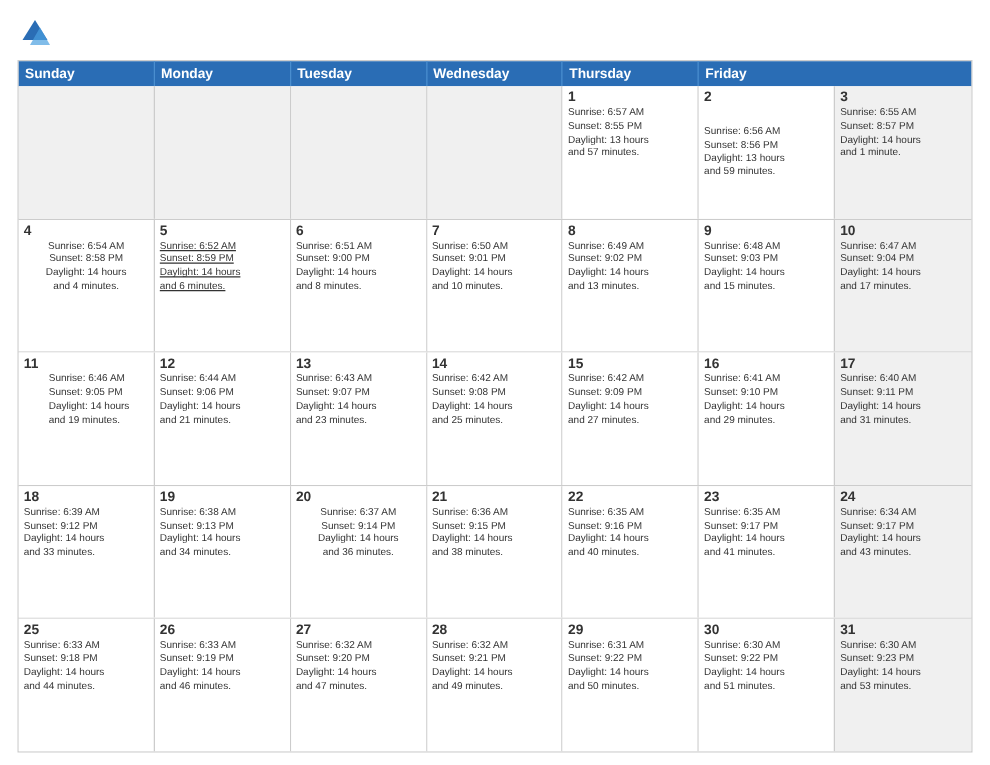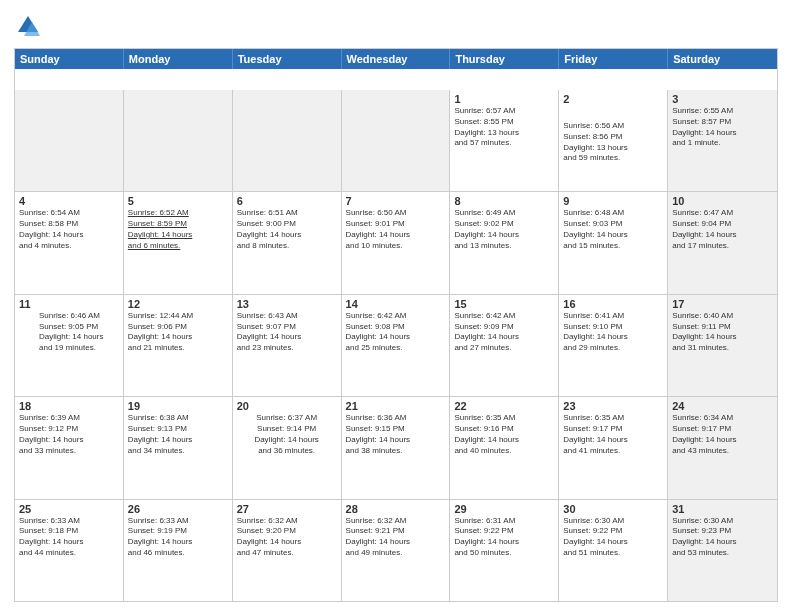--- a/index.html
+++ b/index.html
@@ -59,21 +59,20 @@
     }
     .subtitle {
       font-size: 14px;
       color: #555;
     }
     .calendar {
       flex: 1;
       display: flex;
       flex-direction: column;
       border: 1px solid #ccc;
-      gap: 21px;
     }
     .cal-header {
       display: grid;
       grid-template-columns: repeat(7, 1fr);
       background: #2a6db5;
     }
     .cal-header-cell {
       color: #fff;
       font-size: 11px;
       font-weight: bold;
@@ -140,21 +139,20 @@
   </div>
 
   <div class="calendar">
     <div class="cal-header">
     <div class="cal-header-cell">Sunday</div>
         <div class="cal-header-cell">Monday</div>
         <div class="cal-header-cell">Tuesday</div>
         <div class="cal-header-cell">Wednesday</div>
         <div class="cal-header-cell">Thursday</div>
         <div class="cal-header-cell">Friday</div>
-        <div class="cal-header-cell">Saturday</div>
       </div>
     <div class="cal-body">
     <div class="cal-row">
           <div class="cal-cell shaded empty"></div>
           <div class="cal-cell shaded empty"></div>
           <div class="cal-cell shaded empty"></div>
           <div class="cal-cell shaded empty"></div>
           <div class="cal-cell">
             <div class="day-num">1</div>
             <div class="cell-text" style="white-space: pre-line;">Sunrise: 6:57 AM
@@ -173,21 +171,21 @@
             <div class="day-num">3</div>
             <div class="cell-text" style="white-space: pre-line;">Sunrise: 6:55 AM
 Sunset: 8:57 PM
 Daylight: 14 hours
 and 1 minute.</div>
           </div>
         </div>
         <div class="cal-row">
           <div class="cal-cell">
             <div class="day-num">4</div>
-            <div class="cell-text" style="white-space: pre-line;">Sunrise: 6:54 AM
+            <div class="cell-text" style="white-space: pre-line; text-align: center;">Sunrise: 6:54 AM
 Sunset: 8:58 PM
 Daylight: 14 hours
 and 4 minutes.</div>
           </div>
           <div class="cal-cell">
             <div class="day-num">5</div>
             <div class="cell-text" style="white-space: pre-line; text-decoration: underline;">Sunrise: 6:52 AM
 Sunset: 8:59 PM
 Daylight: 14 hours
 and 6 minutes.</div>
@@ -231,21 +229,21 @@
         <div class="cal-row">
           <div class="cal-cell">
             <div class="day-num">11</div>
             <div class="cell-text" style="white-space: pre-line; margin-left: 20px;">Sunrise: 6:46 AM
 Sunset: 9:05 PM
 Daylight: 14 hours
 and 19 minutes.</div>
           </div>
           <div class="cal-cell">
             <div class="day-num">12</div>
-            <div class="cell-text" style="white-space: pre-line;">Sunrise: 12:44 AM
+            <div class="cell-text" style="white-space: pre-line;">Sunrise: 6:44 AM
 Sunset: 9:06 PM
 Daylight: 14 hours
 and 21 minutes.</div>
           </div>
           <div class="cal-cell">
             <div class="day-num">13</div>
             <div class="cell-text" style="white-space: pre-line;">Sunrise: 6:43 AM
 Sunset: 9:07 PM
 Daylight: 14 hours
 and 23 minutes.</div>

